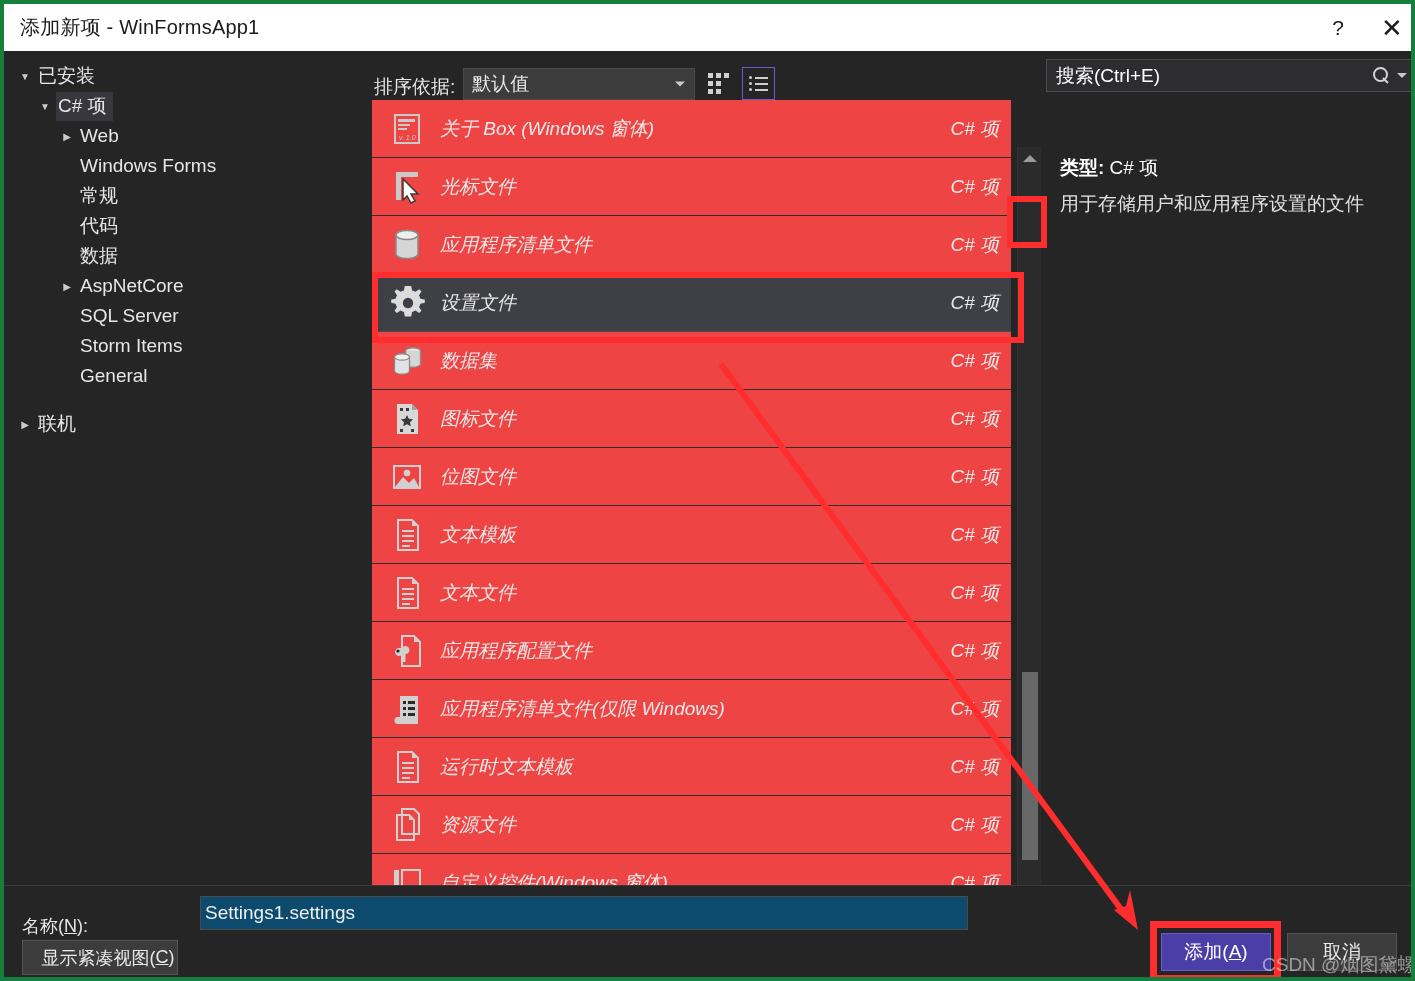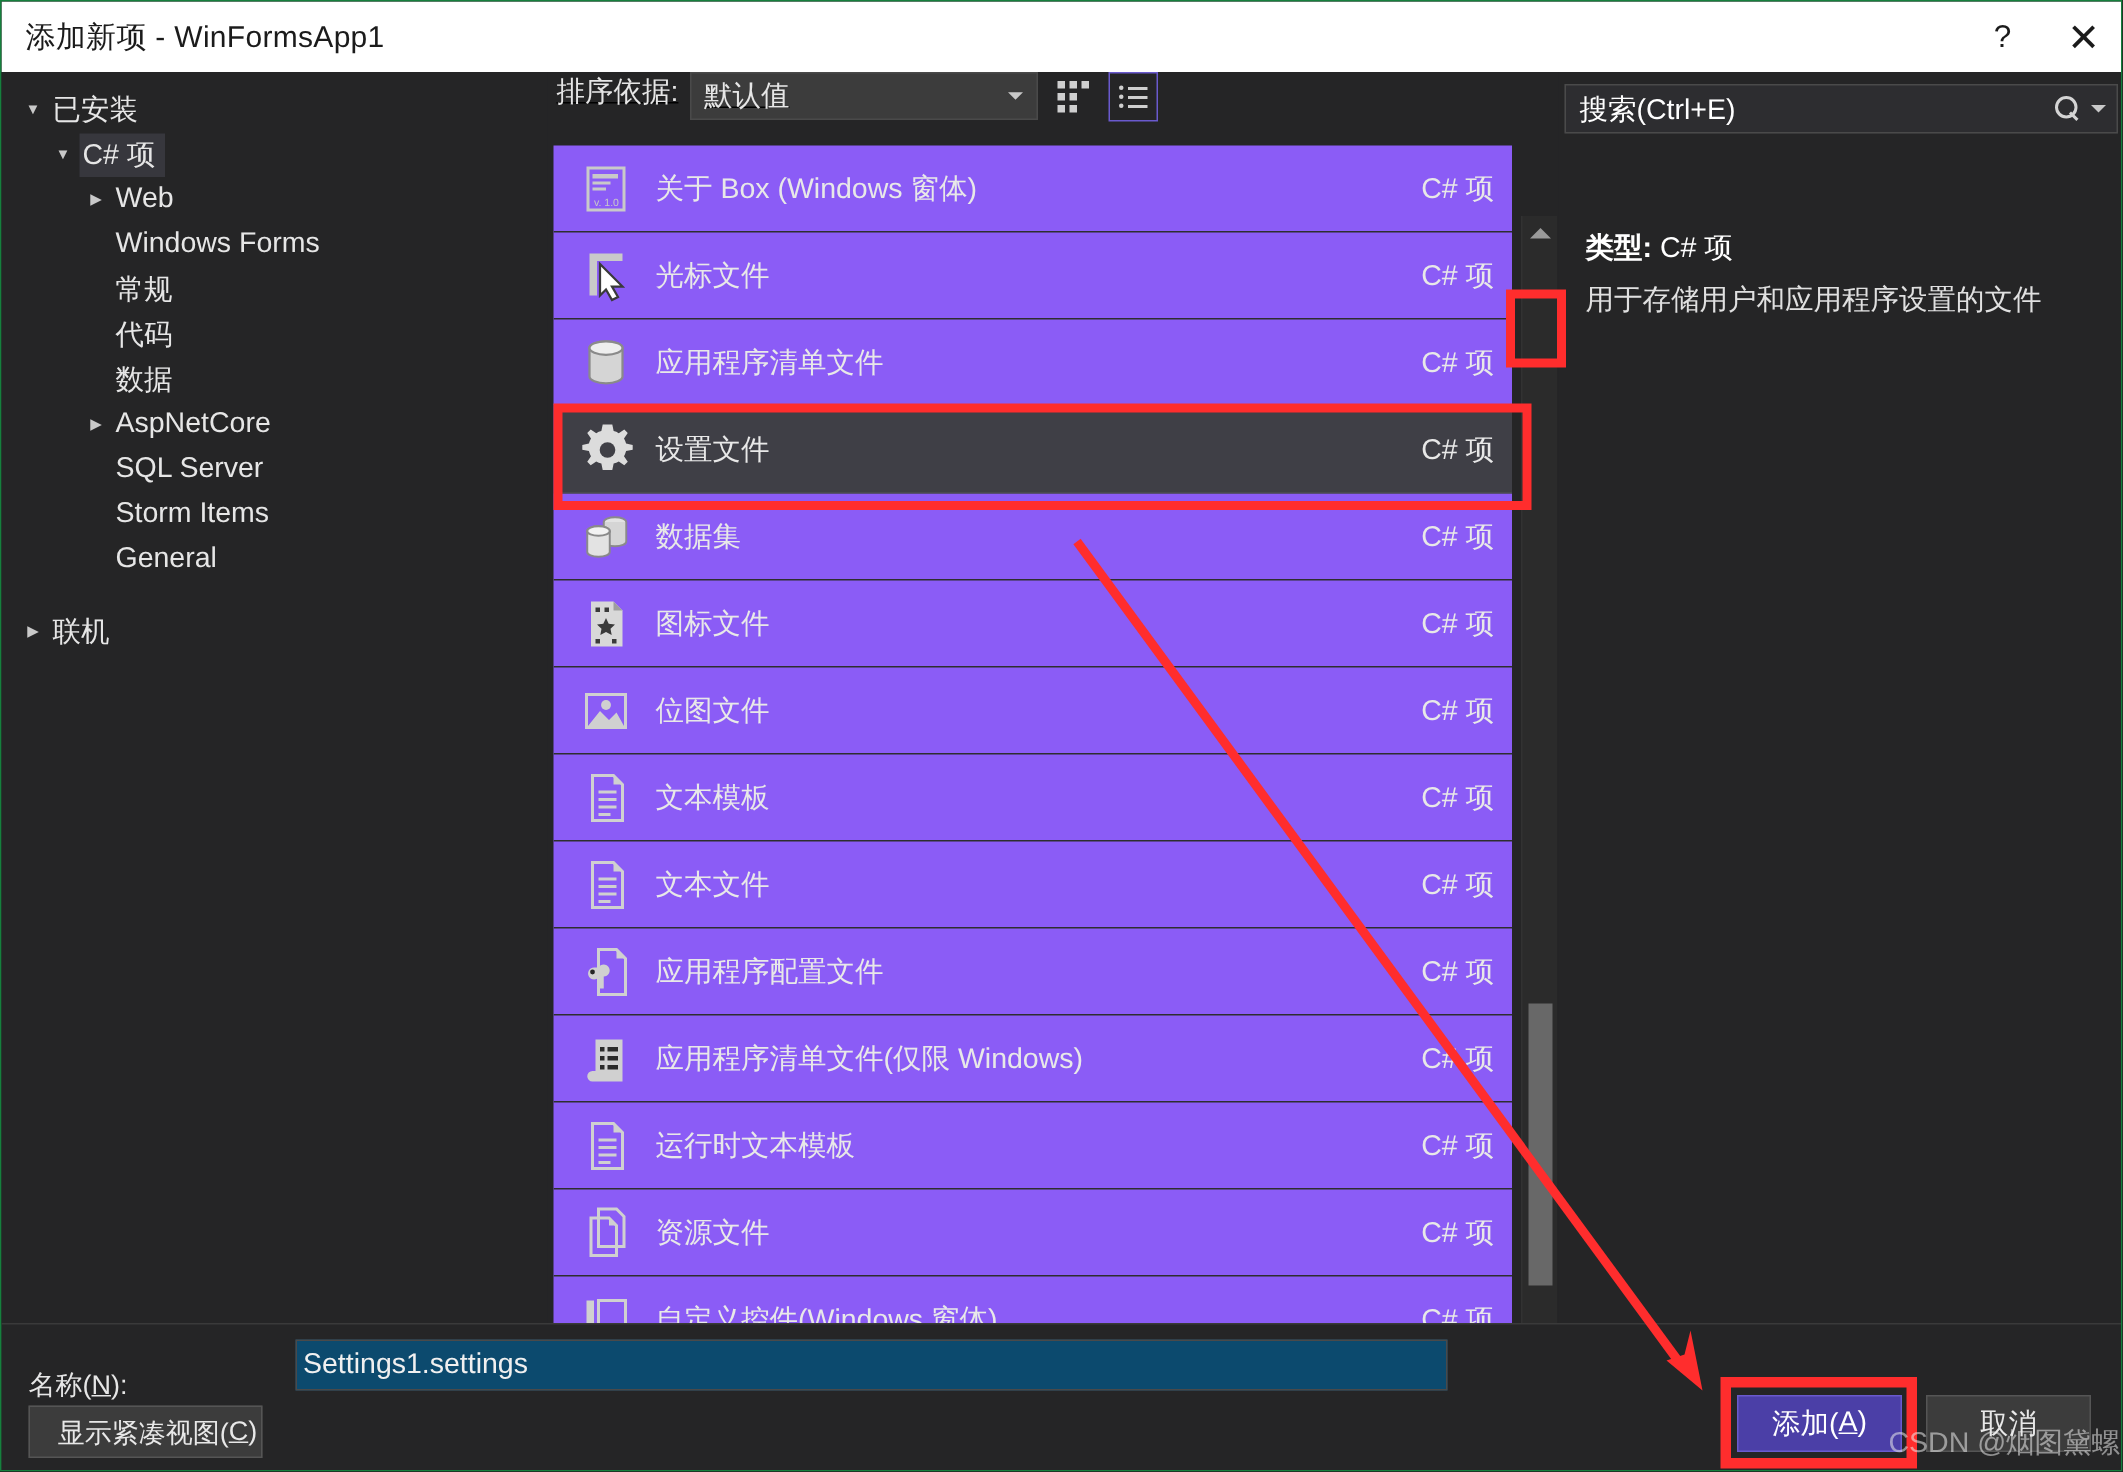--- a/index.html
+++ b/index.html
@@ -6,21 +6,21 @@
   html, body {
     width: 1415px; height: 981px;
     background: #1e1e1e;
     font-family: "Liberation Sans", "DejaVu Sans", sans-serif;
     overflow: hidden;
   }
   #app {
     position: relative;
     width: 1415px; height: 981px;
     background: #252526;
-    border: 1px solid #15803d;
+    border: 4px solid #15803d;
     overflow: hidden;
   }
 
   
   .titlebar {
     position: absolute; left: 0; top: 0; width: 1415px; height: 47px;
     background: #ffffff;
     display: flex; align-items: center;
   }
   .titlebar-text {
@@ -73,23 +73,22 @@
   .lvl2 .tlabel { margin-left: 0px; }
   .noarrow { width: 22px; min-width: 22px; }
 
   
   .center-panel {
     position: absolute; left: 364px; top: 0; width: 673px; height: 834px;
     background: #252526;
   }
   .toolbar {
     position: absolute; left: 0; top: 0; width: 673px; height: 49px;
-    display: flex; align-items: flex-start;
+    display: flex; align-items: flex-end;
     padding-left: 6px;
-    text-decoration: underline;
   }
   .sort-label { font-size: 19px; color: #e6e6e6; white-space: nowrap; }
   .sort-combo {
     margin-left: 8px;
     width: 232px; height: 32px;
     background: #3c3c3c; border: 1px solid #4a4a4a;
     display: flex; align-items: center;
     color: #e6e6e6; font-size: 19px;
     padding-left: 8px;
     position: relative;
@@ -111,22 +110,23 @@
   .grid-ico i:nth-child(6), .grid-ico i:nth-child(9) { background: transparent; }
   .list-ico { width: 20px; }
   .list-ico .lrow { display: flex; align-items: center; margin-bottom: 3px; }
   .list-ico .lrow:last-child { margin-bottom: 0; }
   .list-ico .lrow b { display:block; width:3px; height:3px; background:#cfcfcf; border-radius:50%; margin-right:3px; }
   .list-ico .lrow s { display:block; width:13px; height:2px; background:#cfcfcf; text-decoration:none; }
 
   .list-wrap {
     position: absolute; left: 4px; top: 49px;
     width: 639px; height: 785px;
-    background: #8b5cf6;
+    background: #ef4444;
     overflow: hidden;
+    font-style: italic;
   }
   .item-row {
     display: flex; align-items: center;
     height: 58px; padding-left: 16px; padding-right: 12px;
     color: #e8e8e8; font-size: 19px;
     border-bottom: 1px solid #2e2e2e;
     cursor: default;
   }
   .item-row.selected { background: #3f3f46; border-bottom-color: #4a4a50; }
   .item-ico { width: 42px; min-width: 42px; height: 40px; display:flex; align-items:center; }

